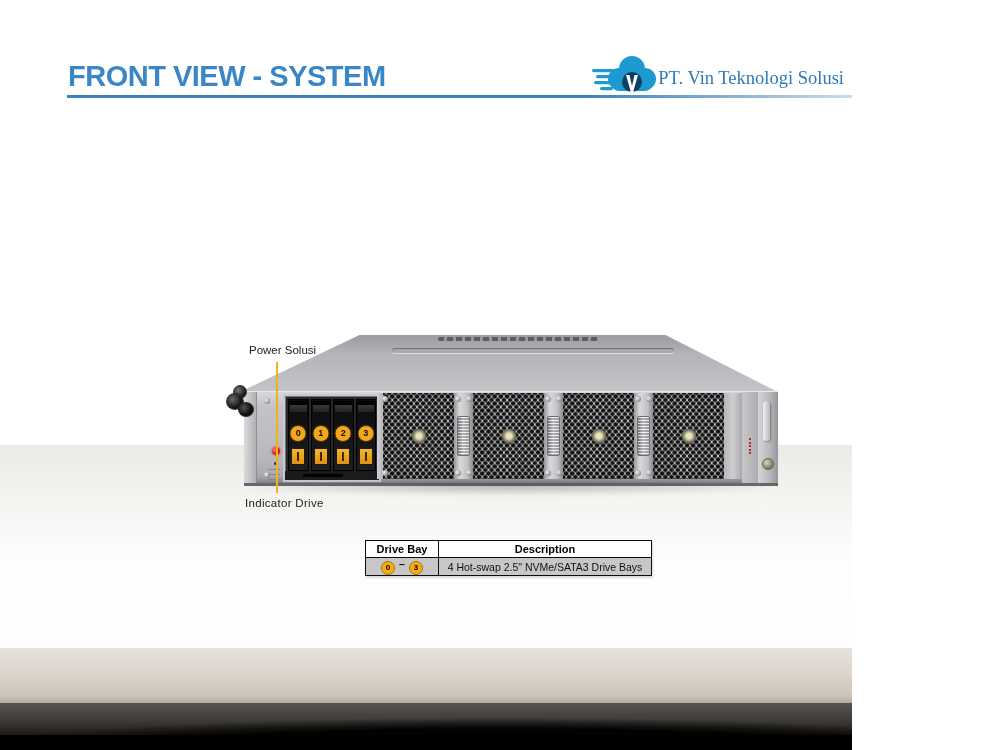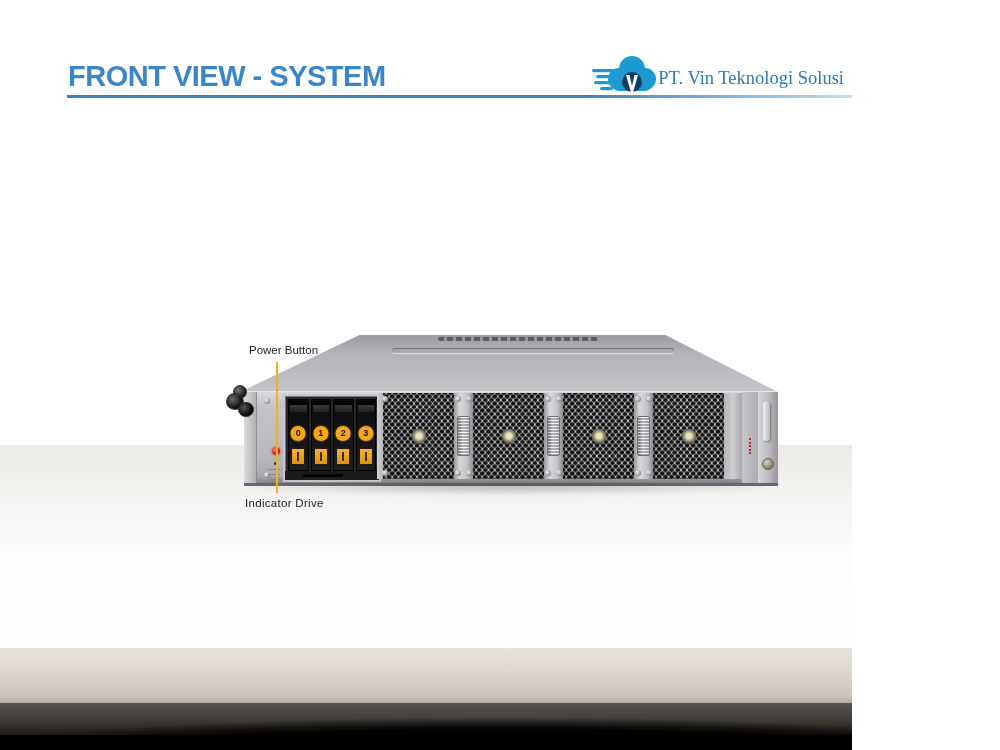--- a/index.html
+++ b/index.html
@@ -279,17 +279,31 @@
       <div class="cable-blob cb3"></div>
       <div class="cable-blob cb1"></div>
       <div class="cable-blob cb2"></div>
     </div>
 
     <div class="chassis-bottom"></div>
     <div class="server-shadow"></div>
   </div>
 
   <div class="callout-line"></div>
-  <div class="callout-label lbl-power">Power Button</div>
+  <div class="callout-label lbl-power">Power Solusi</div>
   <div class="callout-label lbl-leds">Indicator Drive</div>
 
+  <table class="spec-table">
+    <tbody>
+        <tr>
+      <th class="th-bay">Drive Bay</th>
+      <th class="th-desc">Description</th>
+    </tr>
+    <tr>
+      <td>
+        <span class="bay-chip">0</span><span class="bay-sep">–</span><span class="bay-chip">3</span>
+      </td>
+      <td>4 Hot-swap 2.5" NVMe/SATA3 Drive Bays</td>
+    </tr>
+  </tbody>
+    </table>
 
 </div>
 
 </body></html>

